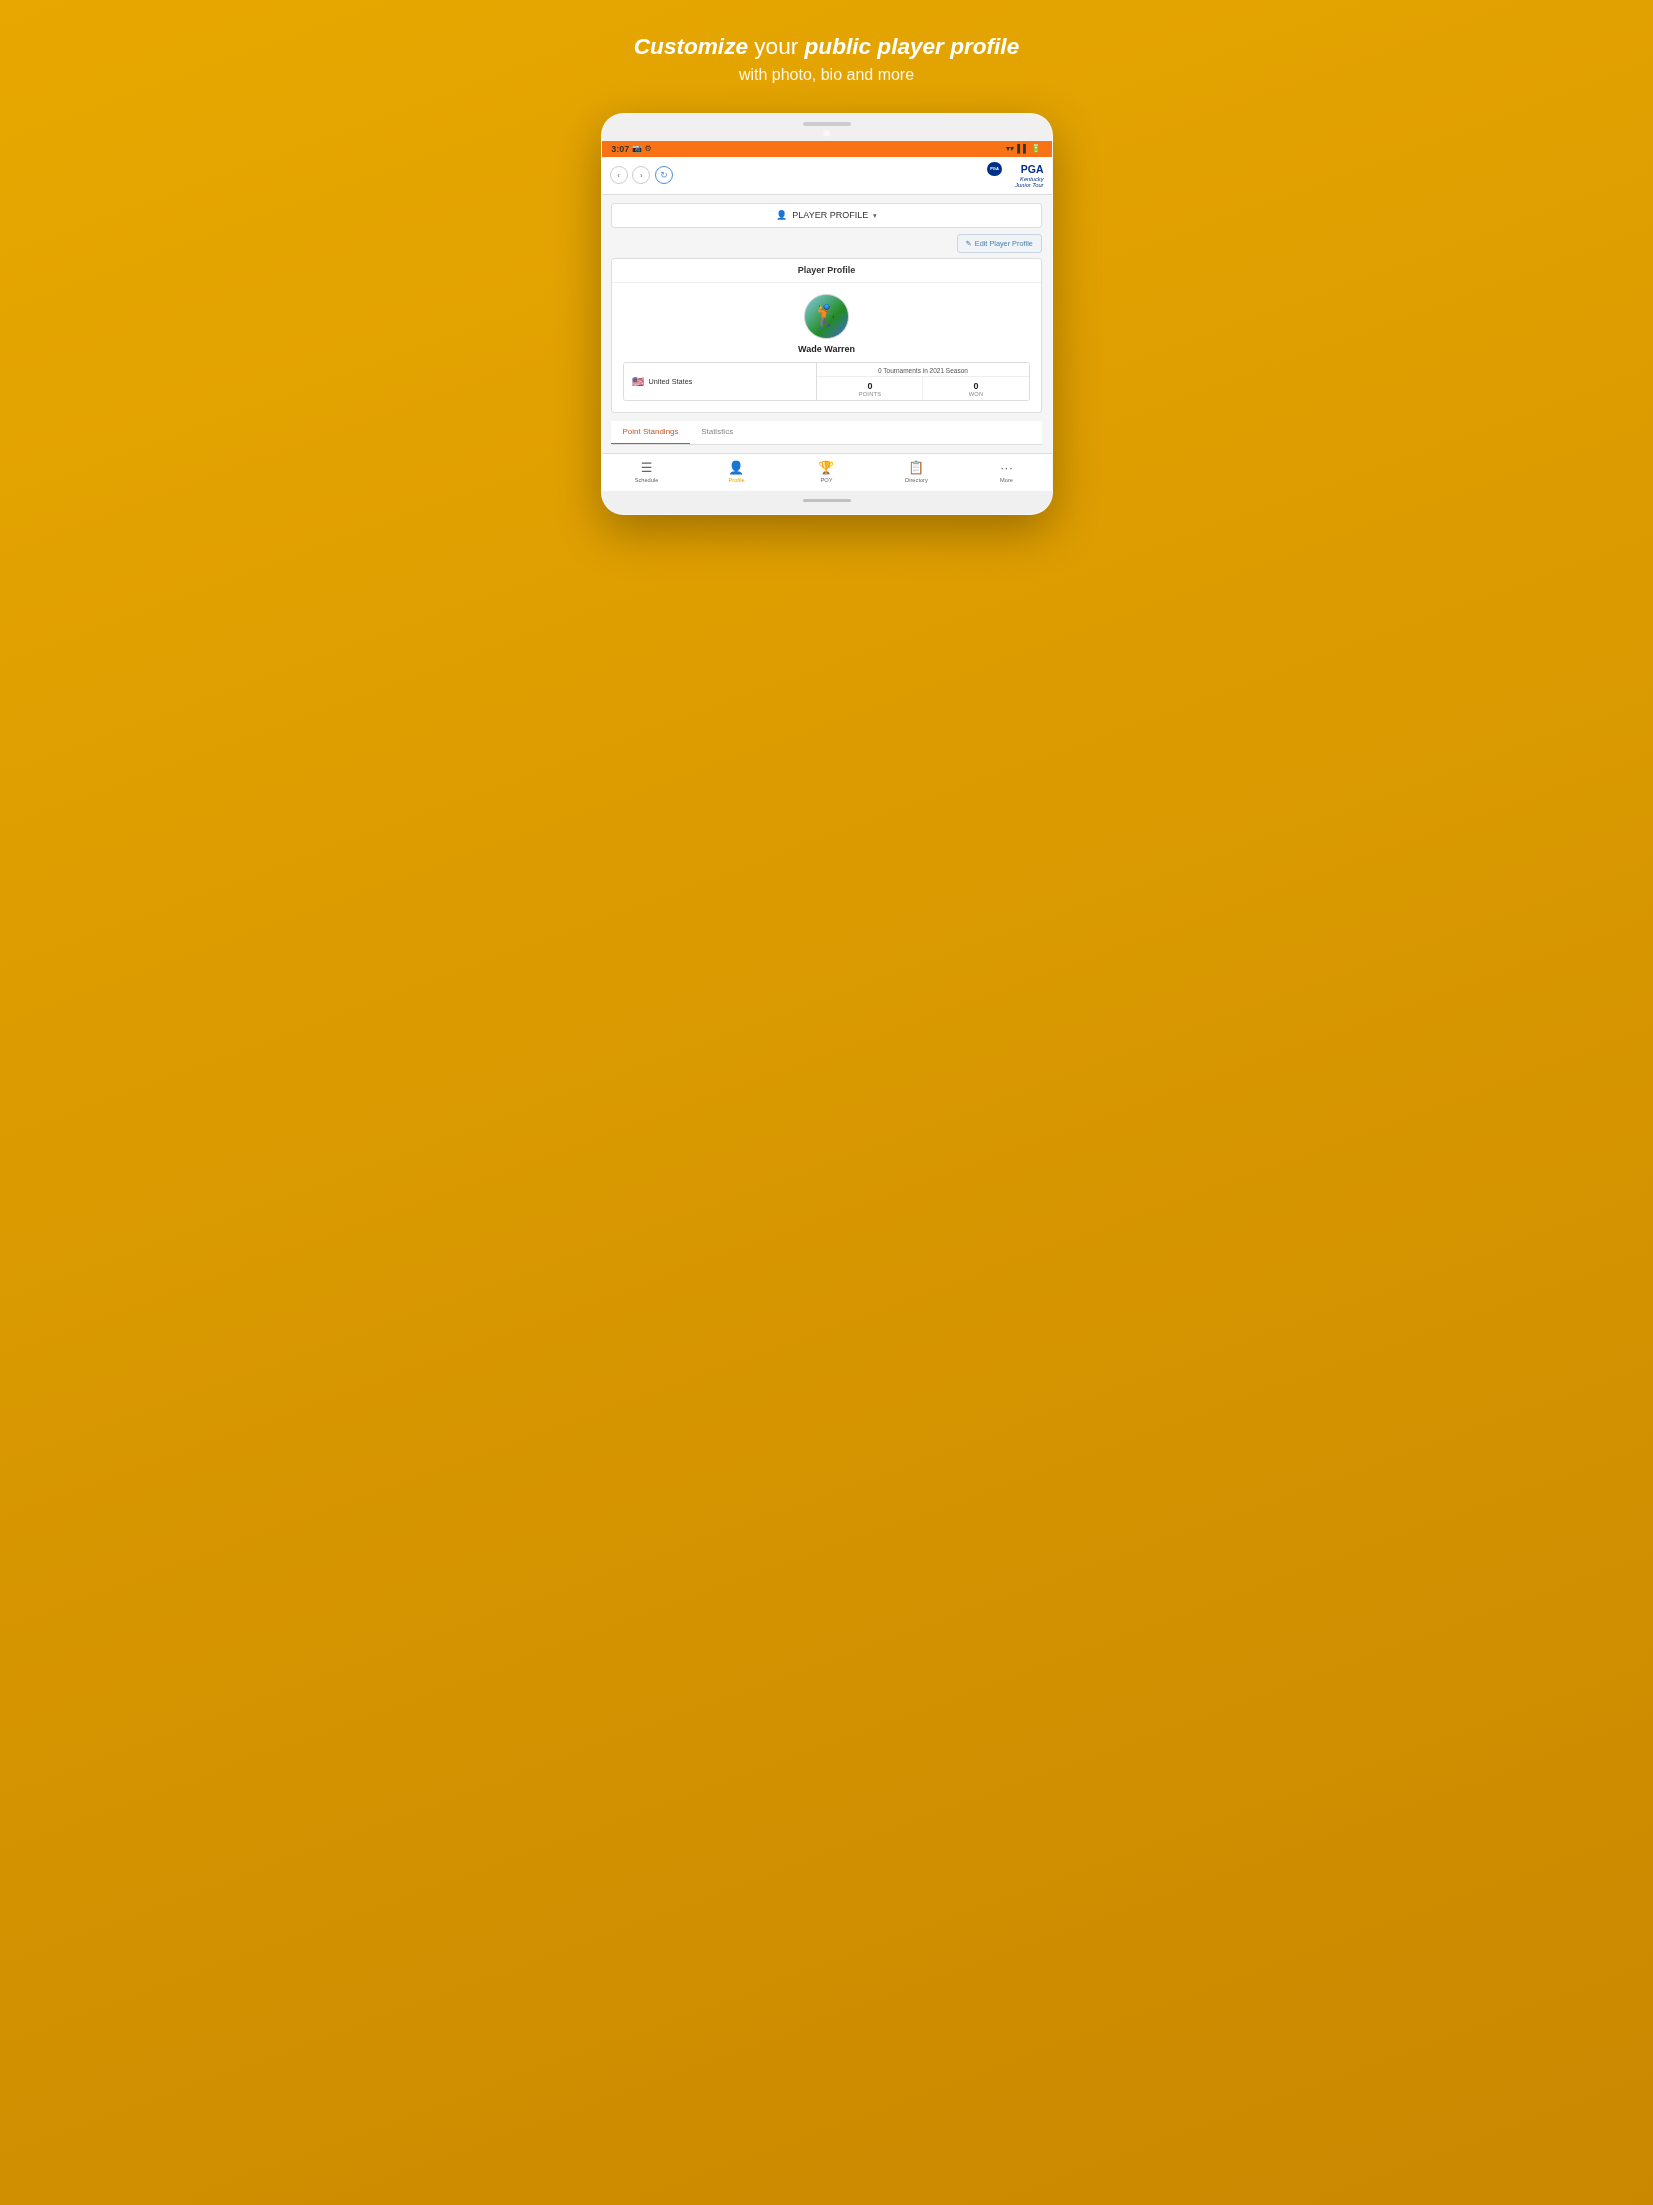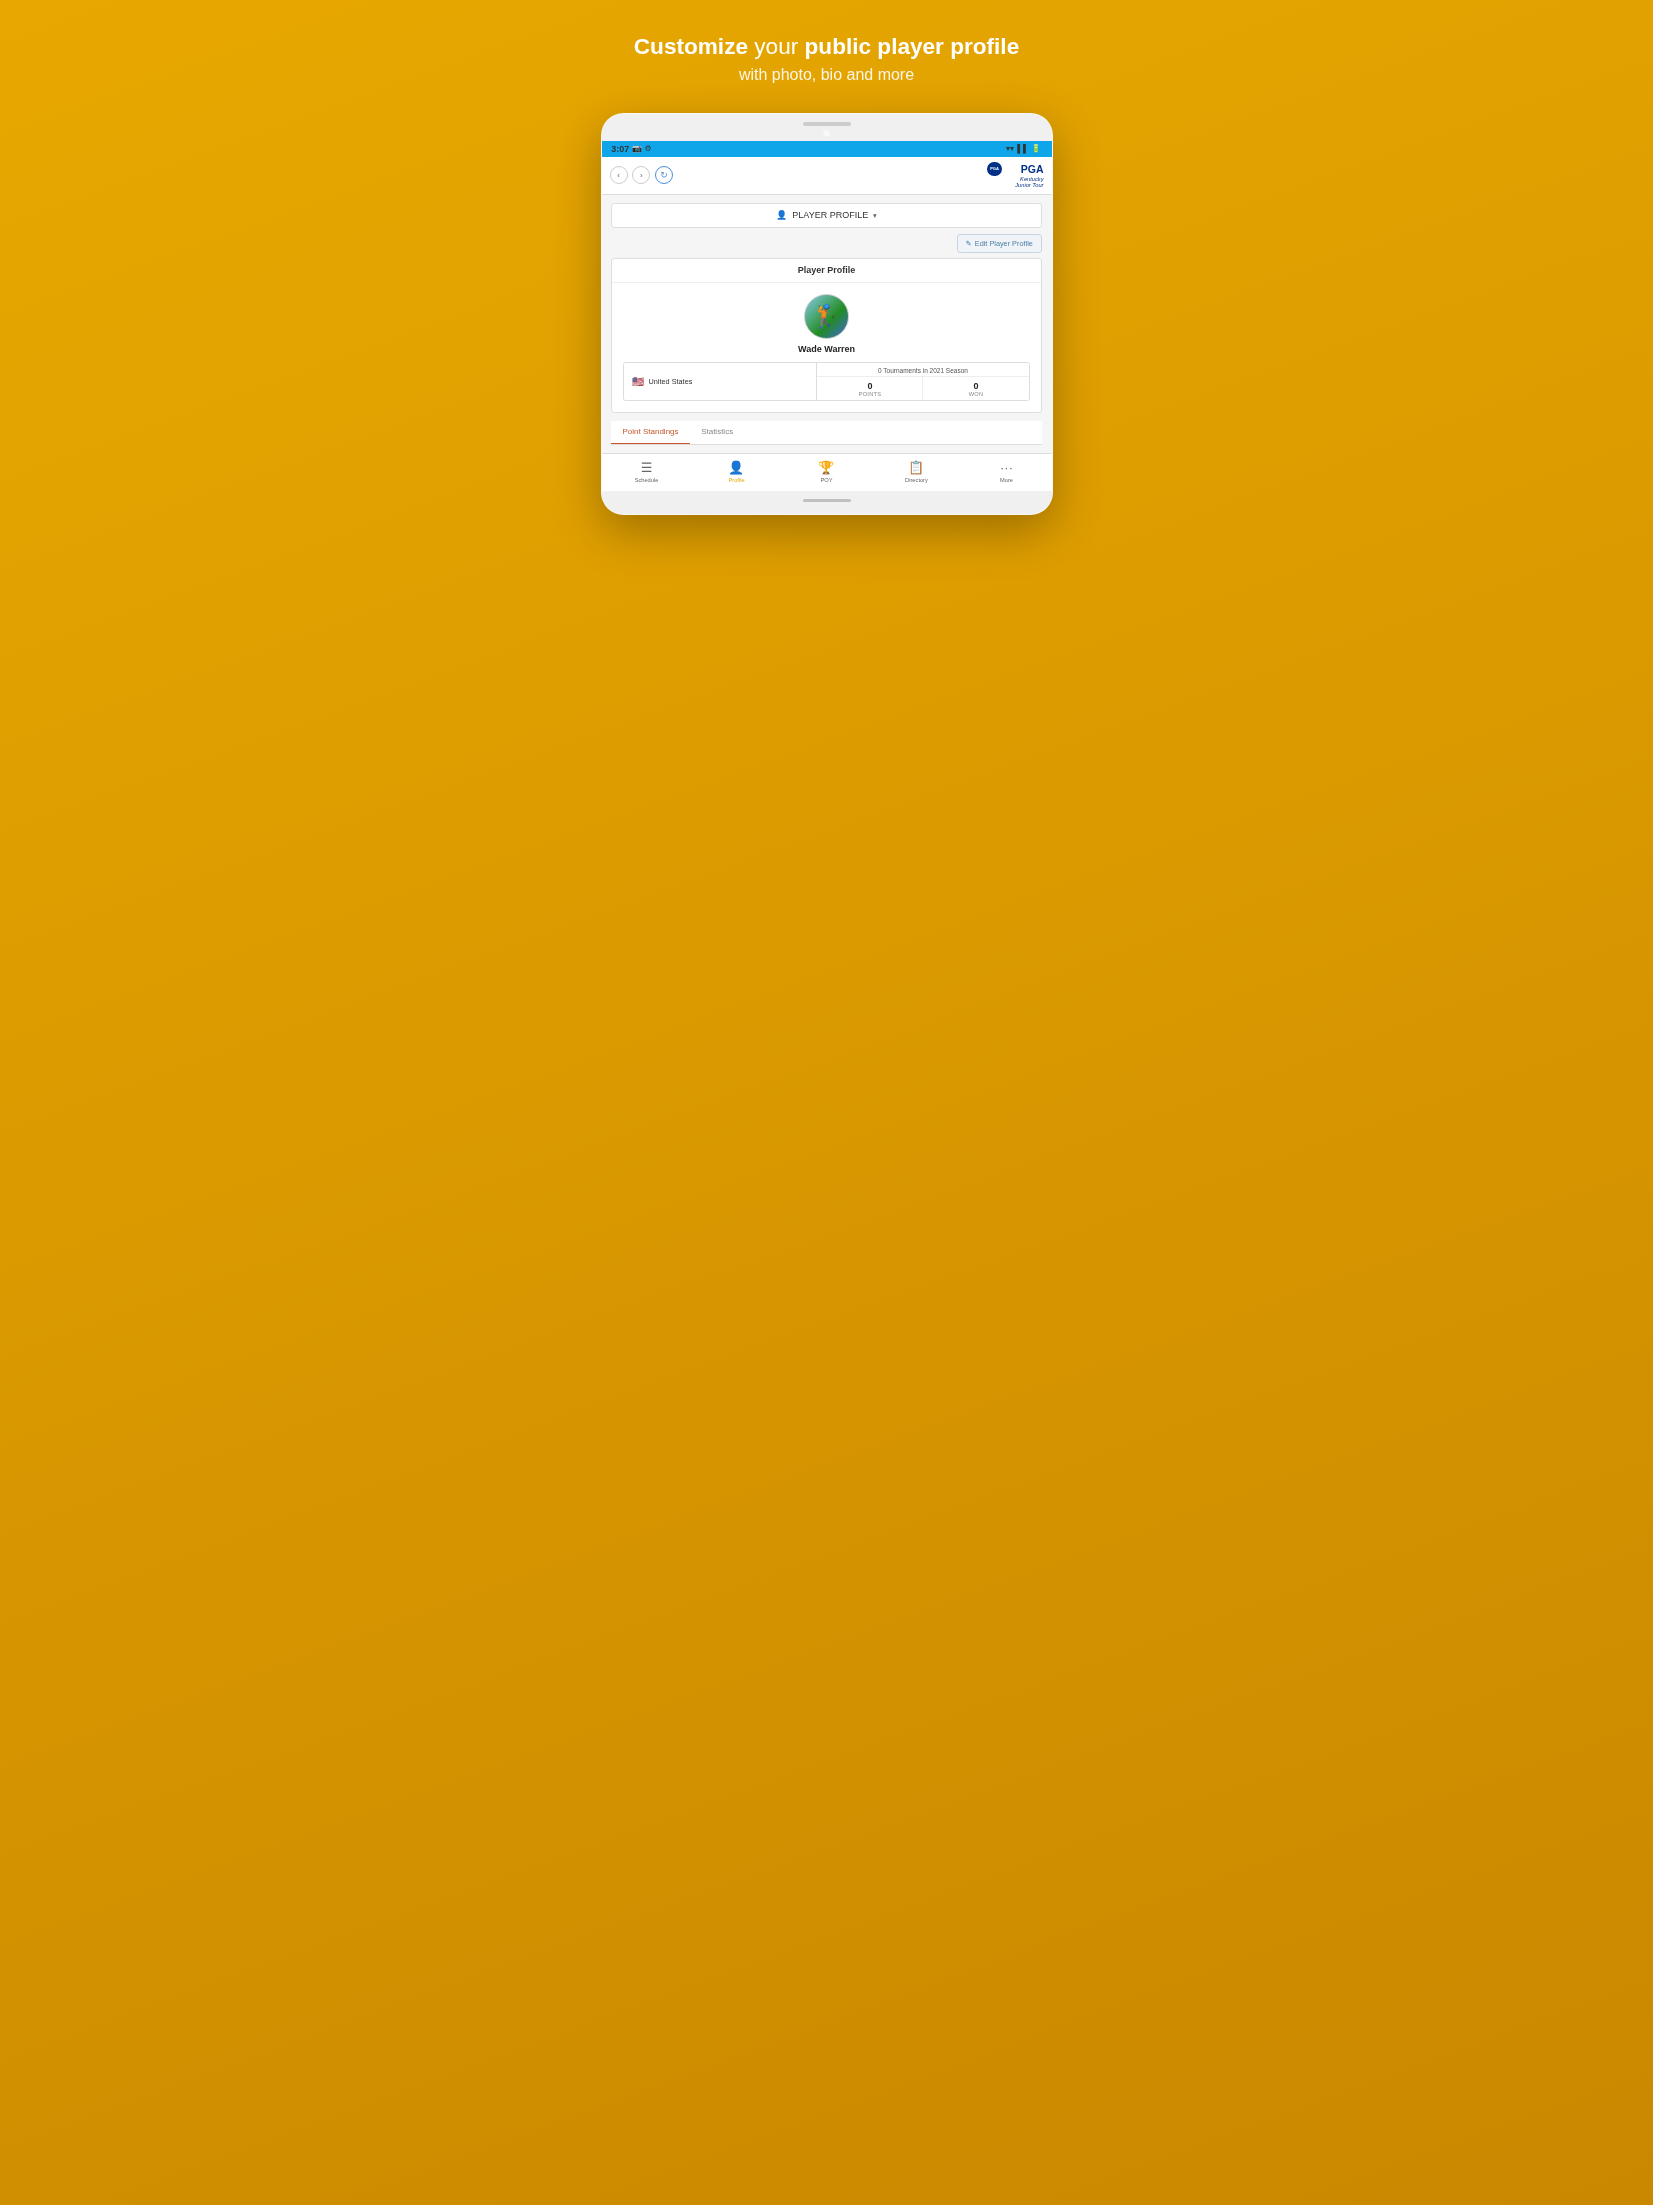--- a/index.html
+++ b/index.html
@@ -28,20 +28,21 @@
       margin-bottom: 29px;
     }
     .hero-text h1 {
       font-size: 22.6px;
       font-weight: 400;
       line-height: 1.3;
       margin-bottom: 4.8px;
     }
     .hero-text h1 strong {
       font-weight: 800;
+      font-style: italic;
     }
     .hero-text p {
       font-size: 16px;
       font-weight: 300;
       color: rgba(255,255,255,0.9);
     }
 
     
     .tablet-frame {
       width: 100%;
@@ -62,21 +63,21 @@
     }
     .tablet-top-bar {
       width: 48px;
       height: 4px;
       background: rgba(0,0,0,0.15);
       border-radius: 2.4px;
     }
 
     
     .status-bar {
-      background: #0ea5e9;
+      background: #f97316;
       display: flex;
       justify-content: space-between;
       align-items: center;
       padding: 3.2px 9.7px;
       font-size: 8px;
       color: #333;
     }
     .status-left { display: flex; align-items: center; gap: 3.2px; }
     .status-right { display: flex; align-items: center; gap: 3.2px; }
     .status-time { font-weight: 600; font-size: 9px; }

